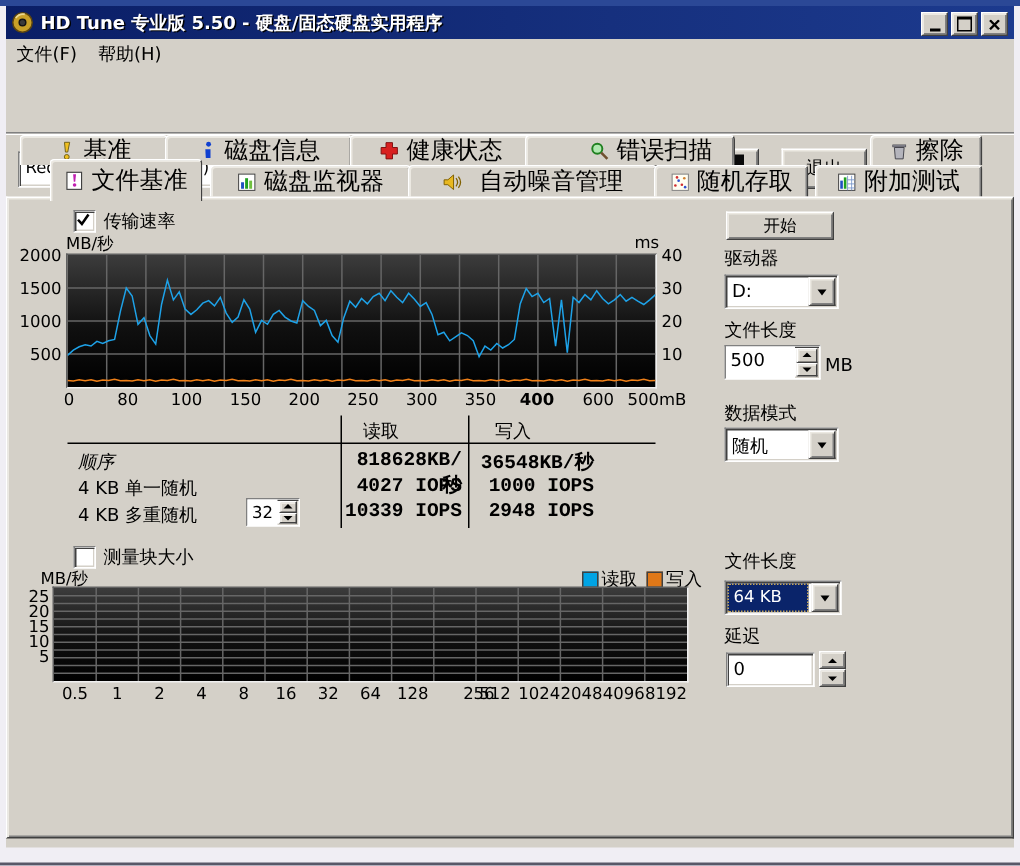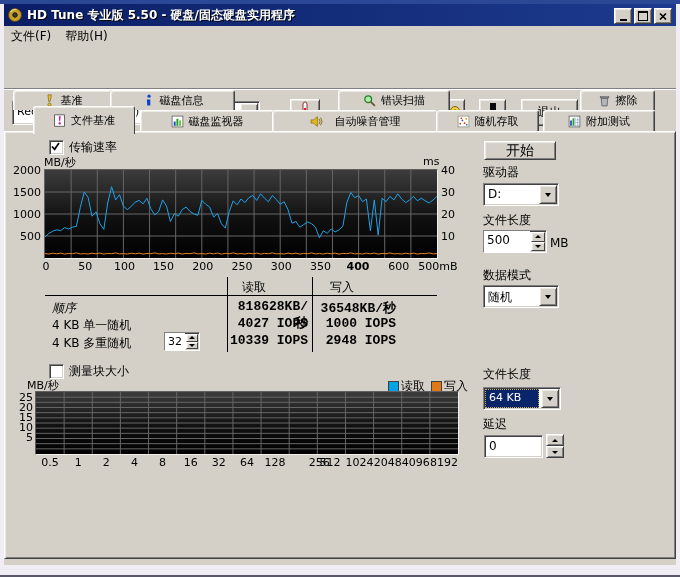--- a/index.html
+++ b/index.html
@@ -35,21 +35,21 @@
     box-shadow:inset 1px 1px 0 #ece9e2,inset -1px -1px 0 #808080;display:flex;align-items:center;justify-content:center;flex:0 0 auto;}
   .tri-dn{width:0;height:0;border-left:3px solid transparent;border-right:3px solid transparent;border-top:4px solid #000;}
   .drive-combo{left:8px;top:54px;width:246px;height:22px;}
   .tool-btn{position:absolute;width:27px;height:27px;top:52px;display:flex;align-items:center;justify-content:center;padding:0;}
   .temp-val{position:absolute;left:319px;top:60px;font-weight:bold;}
   .temp-unit{position:absolute;left:334px;top:58px;font-weight:bold;font-size:13px;}
   .exit-btn{position:absolute;left:517px;top:52px;width:57px;height:27px;display:flex;align-items:center;justify-content:center;font-size:12px;}
   
   .tab{position:absolute;background:#d4d0c8;border:1px solid;border-color:#fff #404040 #404040 #fff;
     border-bottom:none;border-radius:3px 3px 0 0;box-shadow:inset 1px 1px 0 #ece9e2,inset -1px 0 0 #808080;
-    display:flex;align-items:center;justify-content:center;gap:5px;font-size:11px;}
+    display:flex;align-items:center;justify-content:center;gap:5px;font-size:16px;}
   .tab-r1{top:90px;height:19px;}
   .tab-r2{top:110px;height:21px;z-index:1;}
   .tab-active{top:106px;height:27px;z-index:6;box-shadow:inset 1px 1px 0 #ece9e2;}
   .ticon{width:13px;height:13px;flex:0 0 auto;}
   
   .panel{position:absolute;left:4px;top:131px;width:670px;height:426px;background:#d4d0c8;
     border:1px solid;border-color:#fff #404040 #404040 #fff;
     box-shadow:inset 1px 1px 0 #ece9e2,inset -1px -1px 0 #808080;z-index:2;}
   .content{position:absolute;left:0;top:0;width:680px;height:577px;z-index:3;pointer-events:none;}
   .content *{pointer-events:auto;}
@@ -60,21 +60,21 @@
   .lbl{position:absolute;font-size:12px;white-space:nowrap;}
   .plot{position:absolute;background:linear-gradient(180deg,#3c3c3c,#101010 55%,#000);
     border:1px solid;border-color:#606060 #f0f0f0 #f0f0f0 #606060;}
   .plot svg{position:absolute;left:0;top:0;}
   .tick{position:absolute;font-size:11px;color:#000;white-space:nowrap;}
   .t-r{text-align:right;} .t-c{text-align:center;}
   .vline{position:absolute;width:1px;background:#000;}
   .hline{position:absolute;height:1px;background:#000;}
   .res-val{position:absolute;font-family:"Liberation Mono","DejaVu Sans Mono",monospace;font-weight:bold;font-size:13px;text-align:right;}
   .btn{display:flex;align-items:center;justify-content:center;}
-  .start-btn{position:absolute;left:484px;top:141px;width:72px;height:19px;font-size:14px;}
+  .start-btn{position:absolute;left:484px;top:141px;width:72px;height:19px;font-size:11px;}
   .spin{position:absolute;display:flex;}
   .spin-text{flex:1;background:#fff;padding:2px 3px 0 3px;font-size:12px;}
   .spin-btns{width:14px;display:flex;flex-direction:column;margin:1px;gap:0;}
   .spin-btns .sb{flex:1;background:#d4d0c8;border:1px solid;border-color:#fff #404040 #404040 #fff;
     box-shadow:inset 1px 1px 0 #ece9e2;display:flex;align-items:center;justify-content:center;}
   .tri-u{width:0;height:0;border-left:3px solid transparent;border-right:3px solid transparent;border-bottom:3px solid #000;}
   .tri-d{width:0;height:0;border-left:3px solid transparent;border-right:3px solid transparent;border-top:3px solid #000;}
   .sel-navy{background:#0a246a !important;color:#fff;border:1px dotted #c8a858;margin:1px;padding:1px 3px 12px 3px;}
   .legend{position:absolute;left:388px;top:378px;display:flex;align-items:center;gap:2px;font-size:12px;}
   .swatch{width:9px;height:9px;border:1px solid #404040;display:inline-block;}
@@ -180,21 +180,27 @@
       </svg>
     <span>基准</span>
   </div>
   <div class="tab tab-r1" style="left:110px;width:123px;">
     <svg class="ticon" viewBox="0 0 12 12">
         <circle cx="6.5" cy="2" r="1.5" fill="#1040d0"></circle>
         <path d="M4.5 5h3.2v5.5H4.8z" fill="#1040d0"></path>
       </svg>
     <span>磁盘信息</span>
   </div>
-  <div class="tab tab-r1" style="left:338px;width:110px;">
+  <div class="tab tab-r1" style="left:233px;width:120px;">
+    <svg class="ticon" viewBox="0 0 12 12">
+        <path d="M4 1h4v3h3v4H8v3H4V8H1V4h3z" fill="#d82020" stroke="#801010" stroke-width="0.6"></path>
+      </svg>
+    <span>健康状态</span>
+  </div>
+  <div class="tab tab-r1" style="left:350px;width:110px;padding-left:28px;">
     <svg class="ticon" viewBox="0 0 12 12">
         <circle cx="4.8" cy="4.8" r="3.1" fill="#b0e8b0" stroke="#208020" stroke-width="1.2"></circle>
         <line x1="7.2" y1="7.2" x2="11" y2="11" stroke="#705030" stroke-width="1.6"></line>
       </svg>
     <span>错误扫描</span>
   </div>
   <div class="tab tab-r1" style="left:580px;width:73px;">
     <svg class="ticon" viewBox="0 0 12 12">
         <path d="M3 4h6l-.6 7H3.6z" fill="#b4b4bc" stroke="#44444c" stroke-width="0.6"></path>
         <rect x="2" y="2.4" width="8" height="1.2" fill="#90909a" stroke="#44444c" stroke-width="0.4"></rect>
@@ -409,21 +415,21 @@
     <div id="ticks">
         <span class="tick t-r" style="left: 8px; top: 164px; width: 33px;">2000</span>
         <span class="tick t-r" style="left: 8px; top: 186px; width: 33px;">1500</span>
         <span class="tick t-r" style="left: 8px; top: 208px; width: 33px;">1000</span>
         <span class="tick t-r" style="left: 8px; top: 230px; width: 33px;">500</span>
         <span class="tick " style="left: 441px; top: 164px; width: 20px;">40</span>
         <span class="tick " style="left: 441px; top: 186px; width: 20px;">30</span>
         <span class="tick " style="left: 441px; top: 208px; width: 20px;">20</span>
         <span class="tick " style="left: 441px; top: 230px; width: 20px;">10</span>
         <span class="tick t-c" style="left: 21px; top: 260px; width: 50px;">0</span>
-        <span class="tick t-c" style="left: 60.2px; top: 260px; width: 50px;">50</span>
+        <span class="tick t-c" style="left: 60.2px; top: 260px; width: 50px;">80</span>
         <span class="tick t-c" style="left: 99.4px; top: 260px; width: 50px;">100</span>
         <span class="tick t-c" style="left: 138.6px; top: 260px; width: 50px;">150</span>
         <span class="tick t-c" style="left: 177.8px; top: 260px; width: 50px;">200</span>
         <span class="tick t-c" style="left: 217px; top: 260px; width: 50px;">250</span>
         <span class="tick t-c" style="left: 256.2px; top: 260px; width: 50px;">300</span>
         <span class="tick t-c" style="left: 295.4px; top: 260px; width: 50px;">350</span>
         <span class="tick t-c" style="left: 333px; top: 260px; width: 50px; font-weight: bold;">400</span>
         <span class="tick t-c" style="left: 373.8px; top: 260px; width: 50px;">600</span>
         <span class="tick t-c" style="left: 413px; top: 260px; width: 50px;">500mB</span>
         <span class="tick t-r" style="left: 8px; top: 391px; width: 25px;">25</span>

